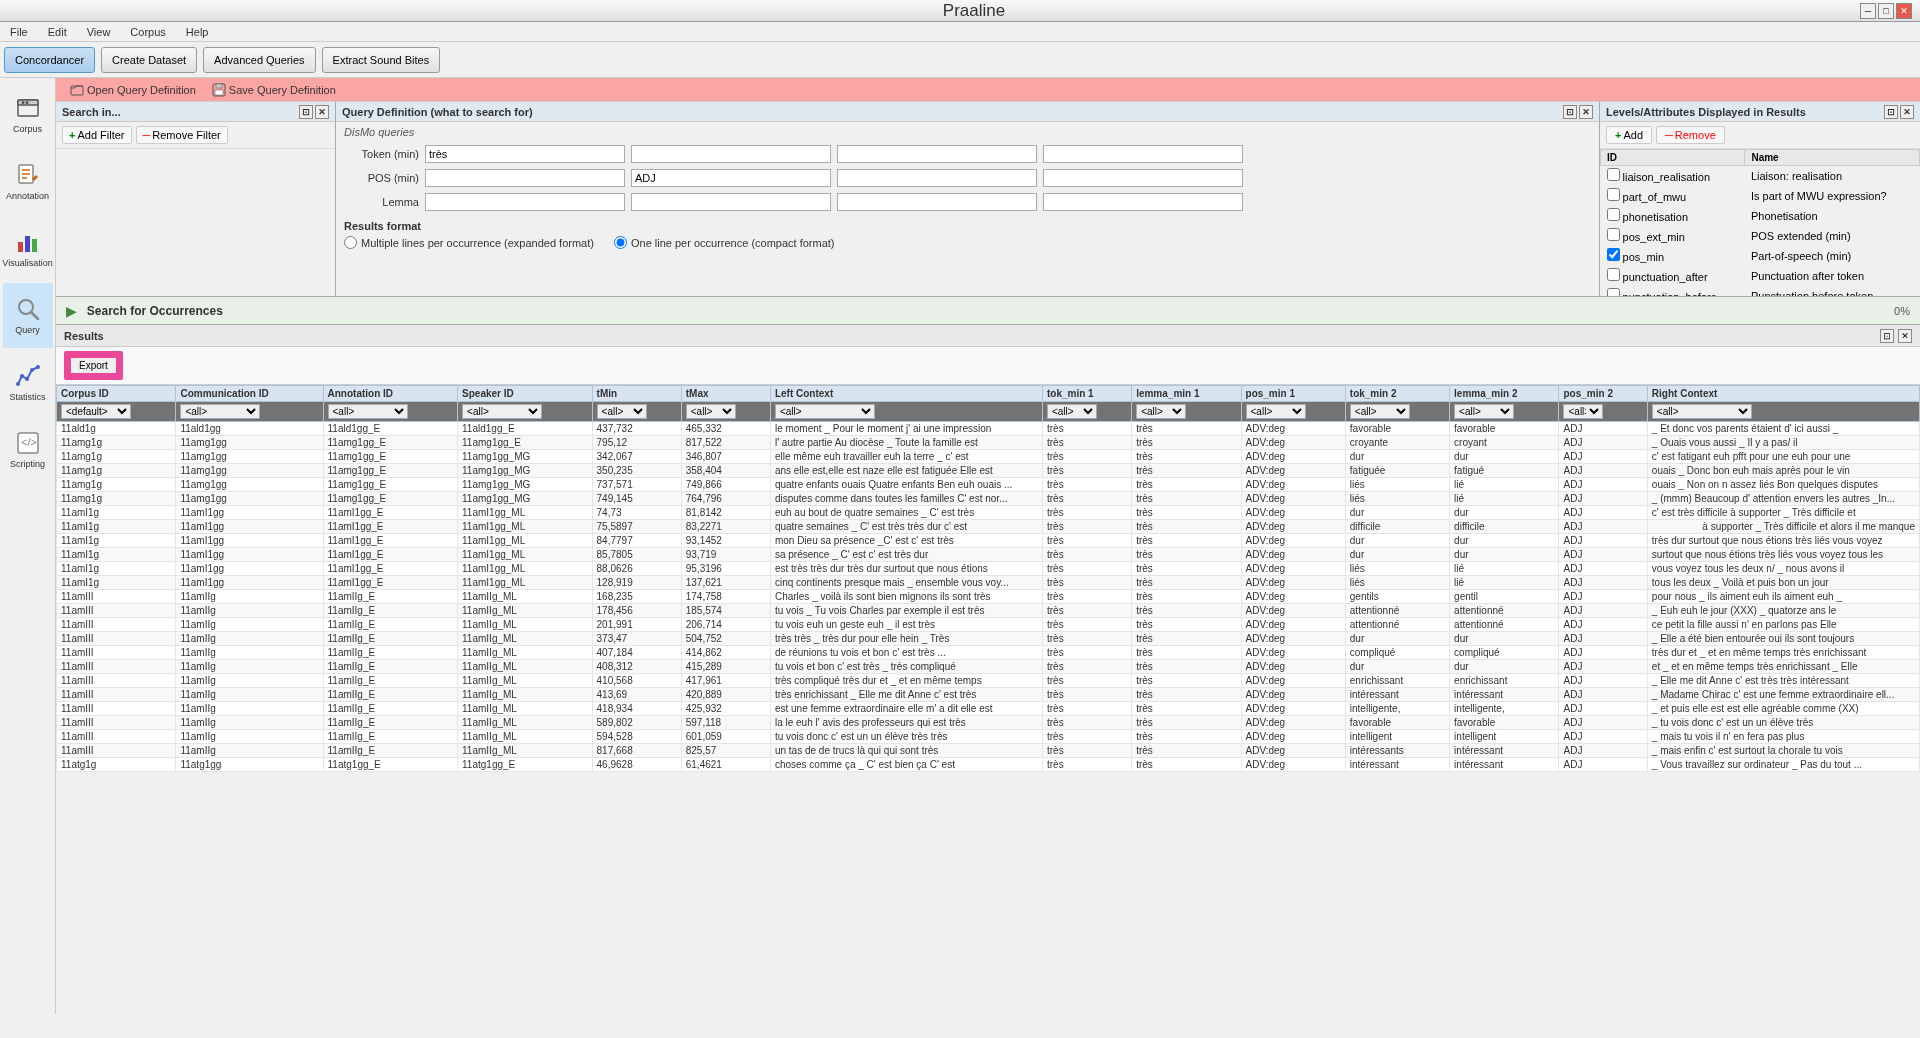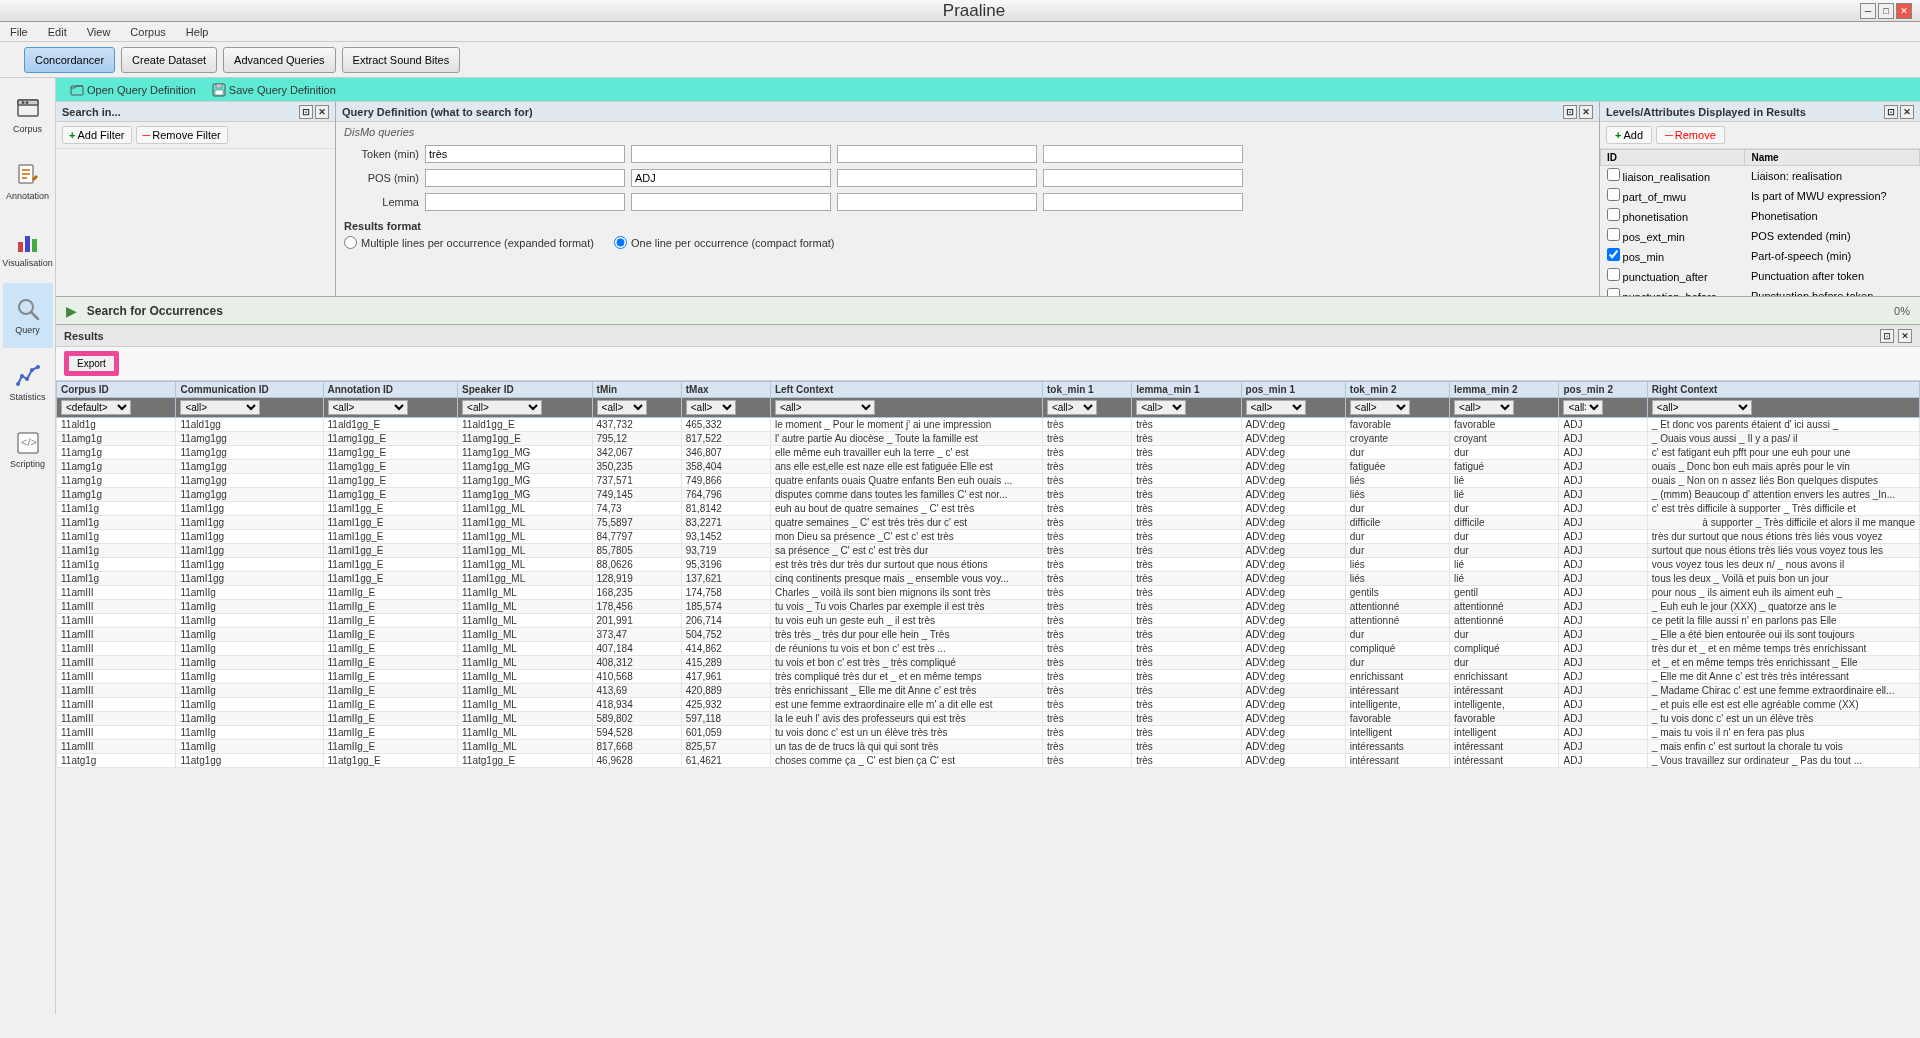--- a/index.html
+++ b/index.html
@@ -12,39 +12,39 @@
     .titlebar-btn { width: 16px; height: 16px; border: 1px solid #888; cursor: pointer; display: flex; align-items: center; justify-content: center; font-size: 9px; }
     .titlebar-btn.close { background: #e8584b; color: white; }
     .titlebar-btn.min { background: #f0f0f0; }
     .titlebar-btn.max { background: #f0f0f0; }
     
     
     .menubar { background: #f0f0f0; height: 20px; display: flex; align-items: center; padding: 0 4px; border-bottom: 1px solid #ccc; gap: 8px; }
     .menubar-item { padding: 2px 6px; cursor: pointer; font-size: 11px; color: #333; }
     
     
-    .toolbar { background: #f0f0f0; height: 36px; display: flex; align-items: center; padding: 0 24px; gap: 6px; border-bottom: 1px solid #ccc; }
+    .toolbar { background: #f0f0f0; height: 36px; display: flex; align-items: center; padding: 0 4px; gap: 6px; border-bottom: 1px solid #ccc; }
     .toolbar-btn { background: linear-gradient(to bottom, #f8f8f8, #e0e0e0); border: 1px solid #999; padding: 4px 10px; cursor: pointer; font-size: 11px; border-radius: 3px; height: 26px; }
     .toolbar-btn.active { background: linear-gradient(to bottom, #cce0f5, #a8ccee); border-color: #5599cc; }
     
     
     .main-layout { display: flex; height: calc(1038px - 22px - 20px - 36px - 24px); }
     
     
     .sidebar { width: 56px; background: #f0f0f0; border-right: 1px solid #ccc; display: flex; flex-direction: column; align-items: center; padding: 4px 2px; gap: 2px; }
     .sidebar-item { width: 50px; height: 65px; display: flex; flex-direction: column; align-items: center; justify-content: center; cursor: pointer; border-radius: 3px; gap: 3px; padding: 4px; }
     .sidebar-item.active { background: #cce4f7; }
     .sidebar-icon { width: 28px; height: 28px; display: flex; align-items: center; justify-content: center; }
     .sidebar-label { font-size: 9px; text-align: center; color: #333; line-height: 1.1; }
     
     
     .content { flex: 1; display: flex; flex-direction: column; overflow: hidden; }
     
     
-    .file-ops { height: 24px; display: flex; align-items: center; padding: 0 8px; gap: 4px; border-bottom: 1px solid #ccc; background: #5eead4; }
+    .file-ops { height: 24px; display: flex; align-items: center; padding: 0 8px; gap: 4px; border-bottom: 1px solid #ccc; background: #fca5a5; }
     .file-op-btn { display: flex; align-items: center; gap: 3px; cursor: pointer; padding: 2px 6px; font-size: 11px; color: #333; }
     
     
     .panels-row { display: flex; height: 195px; border-bottom: 1px solid #aaa; }
     
     
     .search-in-panel { width: 280px; border-right: 1px solid #aaa; display: flex; flex-direction: column; }
     .panel-header { background: #e0e8f0; height: 20px; display: flex; align-items: center; justify-content: space-between; padding: 0 6px; border-bottom: 1px solid #ccc; font-weight: bold; font-size: 11px; color: #333; }
     .panel-header-controls { display: flex; gap: 2px; }
     .panel-ctrl-btn { width: 14px; height: 14px; border: 1px solid #888; background: #f0f0f0; cursor: pointer; display: flex; align-items: center; justify-content: center; font-size: 9px; }
@@ -83,21 +83,21 @@
     
     
     .search-bar { height: 28px; background: #e8f0e8; display: flex; align-items: center; padding: 0 10px; gap: 6px; border-bottom: 1px solid #aaa; }
     .search-bar-label { font-size: 12px; color: #333; font-weight: bold; }
     .search-progress { margin-left: auto; font-size: 11px; color: #555; }
     
     
     .results-section { flex: 1; display: flex; flex-direction: column; overflow: hidden; }
     .results-header { height: 22px; background: #e8e8e8; display: flex; align-items: center; padding: 0 8px; border-bottom: 1px solid #ccc; justify-content: space-between; }
     .results-header-label { font-size: 11px; font-weight: bold; color: #333; }
-    .export-btn { padding: 2px 8px; border: 5px solid #ec4899; background: #f0f0f0; cursor: pointer; font-size: 10px; border-radius: 2px; }
+    .export-btn { padding: 2px 8px; border: 7px solid #ec4899; background: #f0f0f0; cursor: pointer; font-size: 10px; border-radius: 2px; }
     
     
     .results-table-container { flex: 1; overflow: auto; }
     .results-table { width: 100%; border-collapse: collapse; white-space: nowrap; }
     .results-table th { background: #d8e4f0; border: 1px solid #b0c4d8; padding: 2px 4px; font-size: 10px; font-weight: bold; color: #333; position: sticky; top: 0; z-index: 2; text-align: left; }
     .results-table th.filter-row { background: #737373; font-weight: normal; }
     .results-table td { border: 1px solid #e0e8e0; padding: 1px 4px; font-size: 10px; color: #333; max-width: 160px; overflow: hidden; text-overflow: ellipsis; }
     .results-table tr:nth-child(even) { background: #f8f8f8; }
     .results-table tr:nth-child(odd) { background: white; }
     

